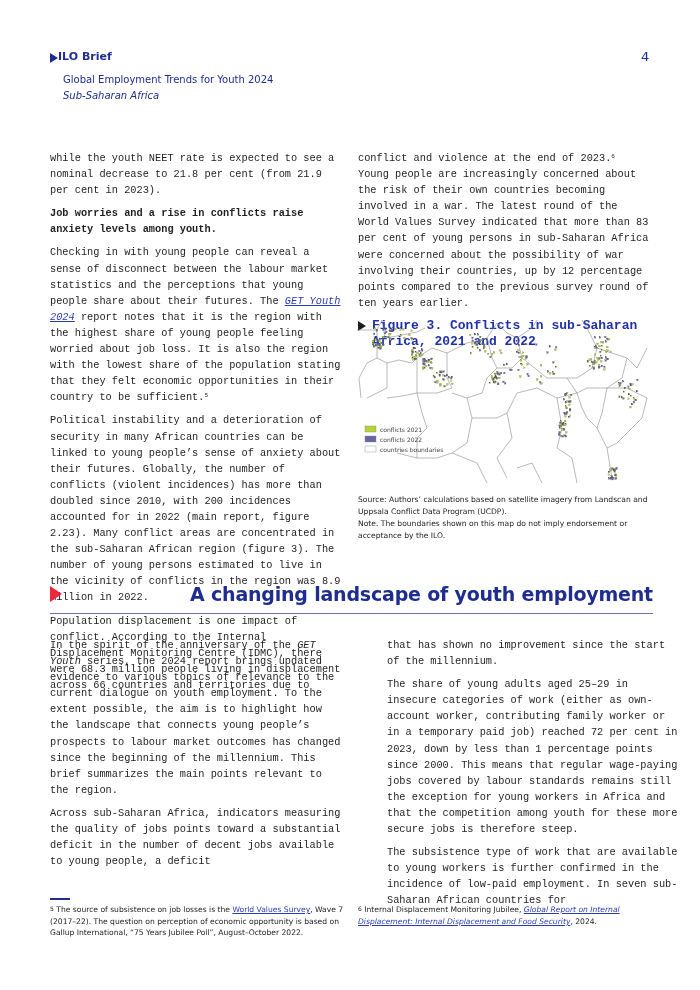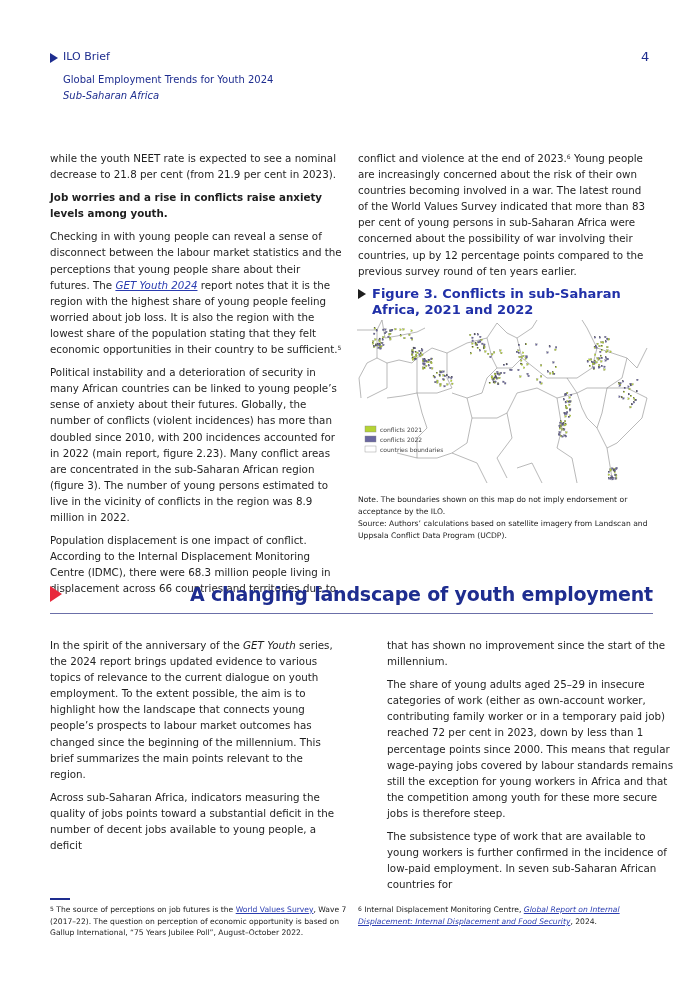--- a/index.html
+++ b/index.html
@@ -1,25 +1,25 @@
 <!DOCTYPE html>
 <html><head>
 <meta charset="utf-8">
 <style>
   html, body { margin: 0; padding: 0; background: #ffffff; }
   body { width: 700px; height: 990px; position: relative; overflow: hidden;
          font-family: "DejaVu Sans", sans-serif; color: #1e1e1e; }
   .hdr { position: absolute; left: 50px; top: 50px; }
-  .hdr .brief { font-size: 11px; font-weight: normal; color: #1e2d8f; display: flex; align-items: flex-end; gap: 5px; }
+  .hdr .brief { font-size: 11px; font-weight: bold; color: #1e2d8f; display: flex; align-items: flex-end; }
   .hdr .tri { width: 0; height: 0; border-left: 8px solid #1e2d8f; border-top: 5px solid transparent; border-bottom: 5px solid transparent; }
   .hdr .sub { font-size: 10px; color: #1e2d8f; margin-left: 13px; margin-top: 9px; line-height: 16px; }
   .hdr .sub2 { font-style: italic; }
   .pagenum { position: absolute; left: 641px; top: 49px; font-size: 13px; color: #1e2d8f; }
 
-  .col { position: absolute; width: 292px; font-size: 10.3px; line-height: 16.1px; }
+  .col { position: absolute; width: 292px; font-size: 10.3px; line-height: 16.1px; font-family: Liberation Mono, monospace; }
   .col p { margin: 0 0 7px 0; }
   .col p.h { font-weight: bold; }
   .col a { color: #2a3cb0; text-decoration: underline; font-style: italic; }
   sup { font-size: 6px; vertical-align: top; position: relative; top: -1px; }
 
   .figtitle { display: flex; gap: 6px; color: #2030a8; font-weight: bold; font-size: 13px; line-height: 16px; margin-top: 4px; }
   .figtitle .tri { flex: none; width: 0; height: 0; border-left: 8px solid #1e1e1e; border-top: 5px solid transparent; border-bottom: 5px solid transparent; margin-top: 3px; }
 
   .map { position: absolute; left: 357px; top: 318px; width: 296px; height: 165px; }
   .note { position: absolute; left: 358px; top: 494px; width: 300px; font-size: 7.6px; line-height: 12px; color: #222; }
@@ -468,22 +468,22 @@
     <rect x="8" y="108" width="11" height="6" stroke="#888" stroke-width="0.4" fill="#b5d334"></rect>
     <text x="23" y="114" font-size="6" fill="#444" font-family="DejaVu Sans, sans-serif">conflicts 2021</text>
     <rect x="8" y="118" width="11" height="6" stroke="#888" stroke-width="0.4" fill="#6a67a0"></rect>
     <text x="23" y="124" font-size="6" fill="#444" font-family="DejaVu Sans, sans-serif">conflicts 2022</text>
     <rect x="8" y="128" width="11" height="6" stroke="#888" stroke-width="0.4" fill="#ffffff"></rect>
     <text x="23" y="134" font-size="6" fill="#444" font-family="DejaVu Sans, sans-serif">countries boundaries</text>
   </g>
 </svg>
 
 <div class="note">
+  <div>Source: Authors’ calculations based on satellite imagery from Landscan and Uppsala Conflict Data Program (UCDP).</div>
   <div>Note. The boundaries shown on this map do not imply endorsement or acceptance by the ILO.</div>
-  <div>Source: Authors’ calculations based on satellite imagery from Landscan and Uppsala Conflict Data Program (UCDP).</div>
 </div>
 
 <div class="section">
   <div class="row">
     <span class="tri"></span>
     <span class="title">A changing landscape of youth employment</span>
   </div>
   <div class="rule"></div>
 </div>
 
@@ -493,17 +493,17 @@
 </div>
 
 <div class="col" style="left:358px; top:637px;margin-left:29px;">
   <p>that has shown no improvement since the start of the millennium.</p>
   <p>The share of young adults aged 25–29 in insecure categories of work (either as own-account worker, contributing family worker or in a temporary paid job) reached 72 per cent in 2023, down by less than 1 percentage points since 2000. This means that regular wage-paying jobs covered by labour standards remains still the exception for young workers in Africa and that the competition among youth for these more secure jobs is therefore steep.</p>
   <p>The subsistence type of work that are available to young workers is further confirmed in the incidence of low-paid employment. In seven sub-Saharan African countries for</p>
 </div>
 
 <div class="fnrule"></div>
 <div class="fn" style="left:50px; top:904px;">
-  <sup>5</sup><span> The source of perceptions on job futures is the </span><a>World Values Survey</a><span>, Wave 7 (2017–22). The question on perception of economic opportunity is based on Gallup International, “75 Years Jubilee Poll”, August–October 2022.</span>
+  <sup>5</sup><span> The source of subsistence on job losses is the </span><a>World Values Survey</a><span>, Wave 7 (2017–22). The question on perception of economic opportunity is based on Gallup International, “75 Years Jubilee Poll”, August–October 2022.</span>
 </div>
 <div class="fn" style="left:358px; top:904px;">
-  <sup>6</sup><span> Internal Displacement Monitoring Centre, </span><a class="it">Global Report on Internal Displacement: Internal Displacement and Food Security</a><span>, 2024.</span>
+  <sup>6</sup><span> Internal Displacement Monitoring Jubilee, </span><a class="it">Global Report on Internal Displacement: Internal Displacement and Food Security</a><span>, 2024.</span>
 </div>
 
 </body></html>

